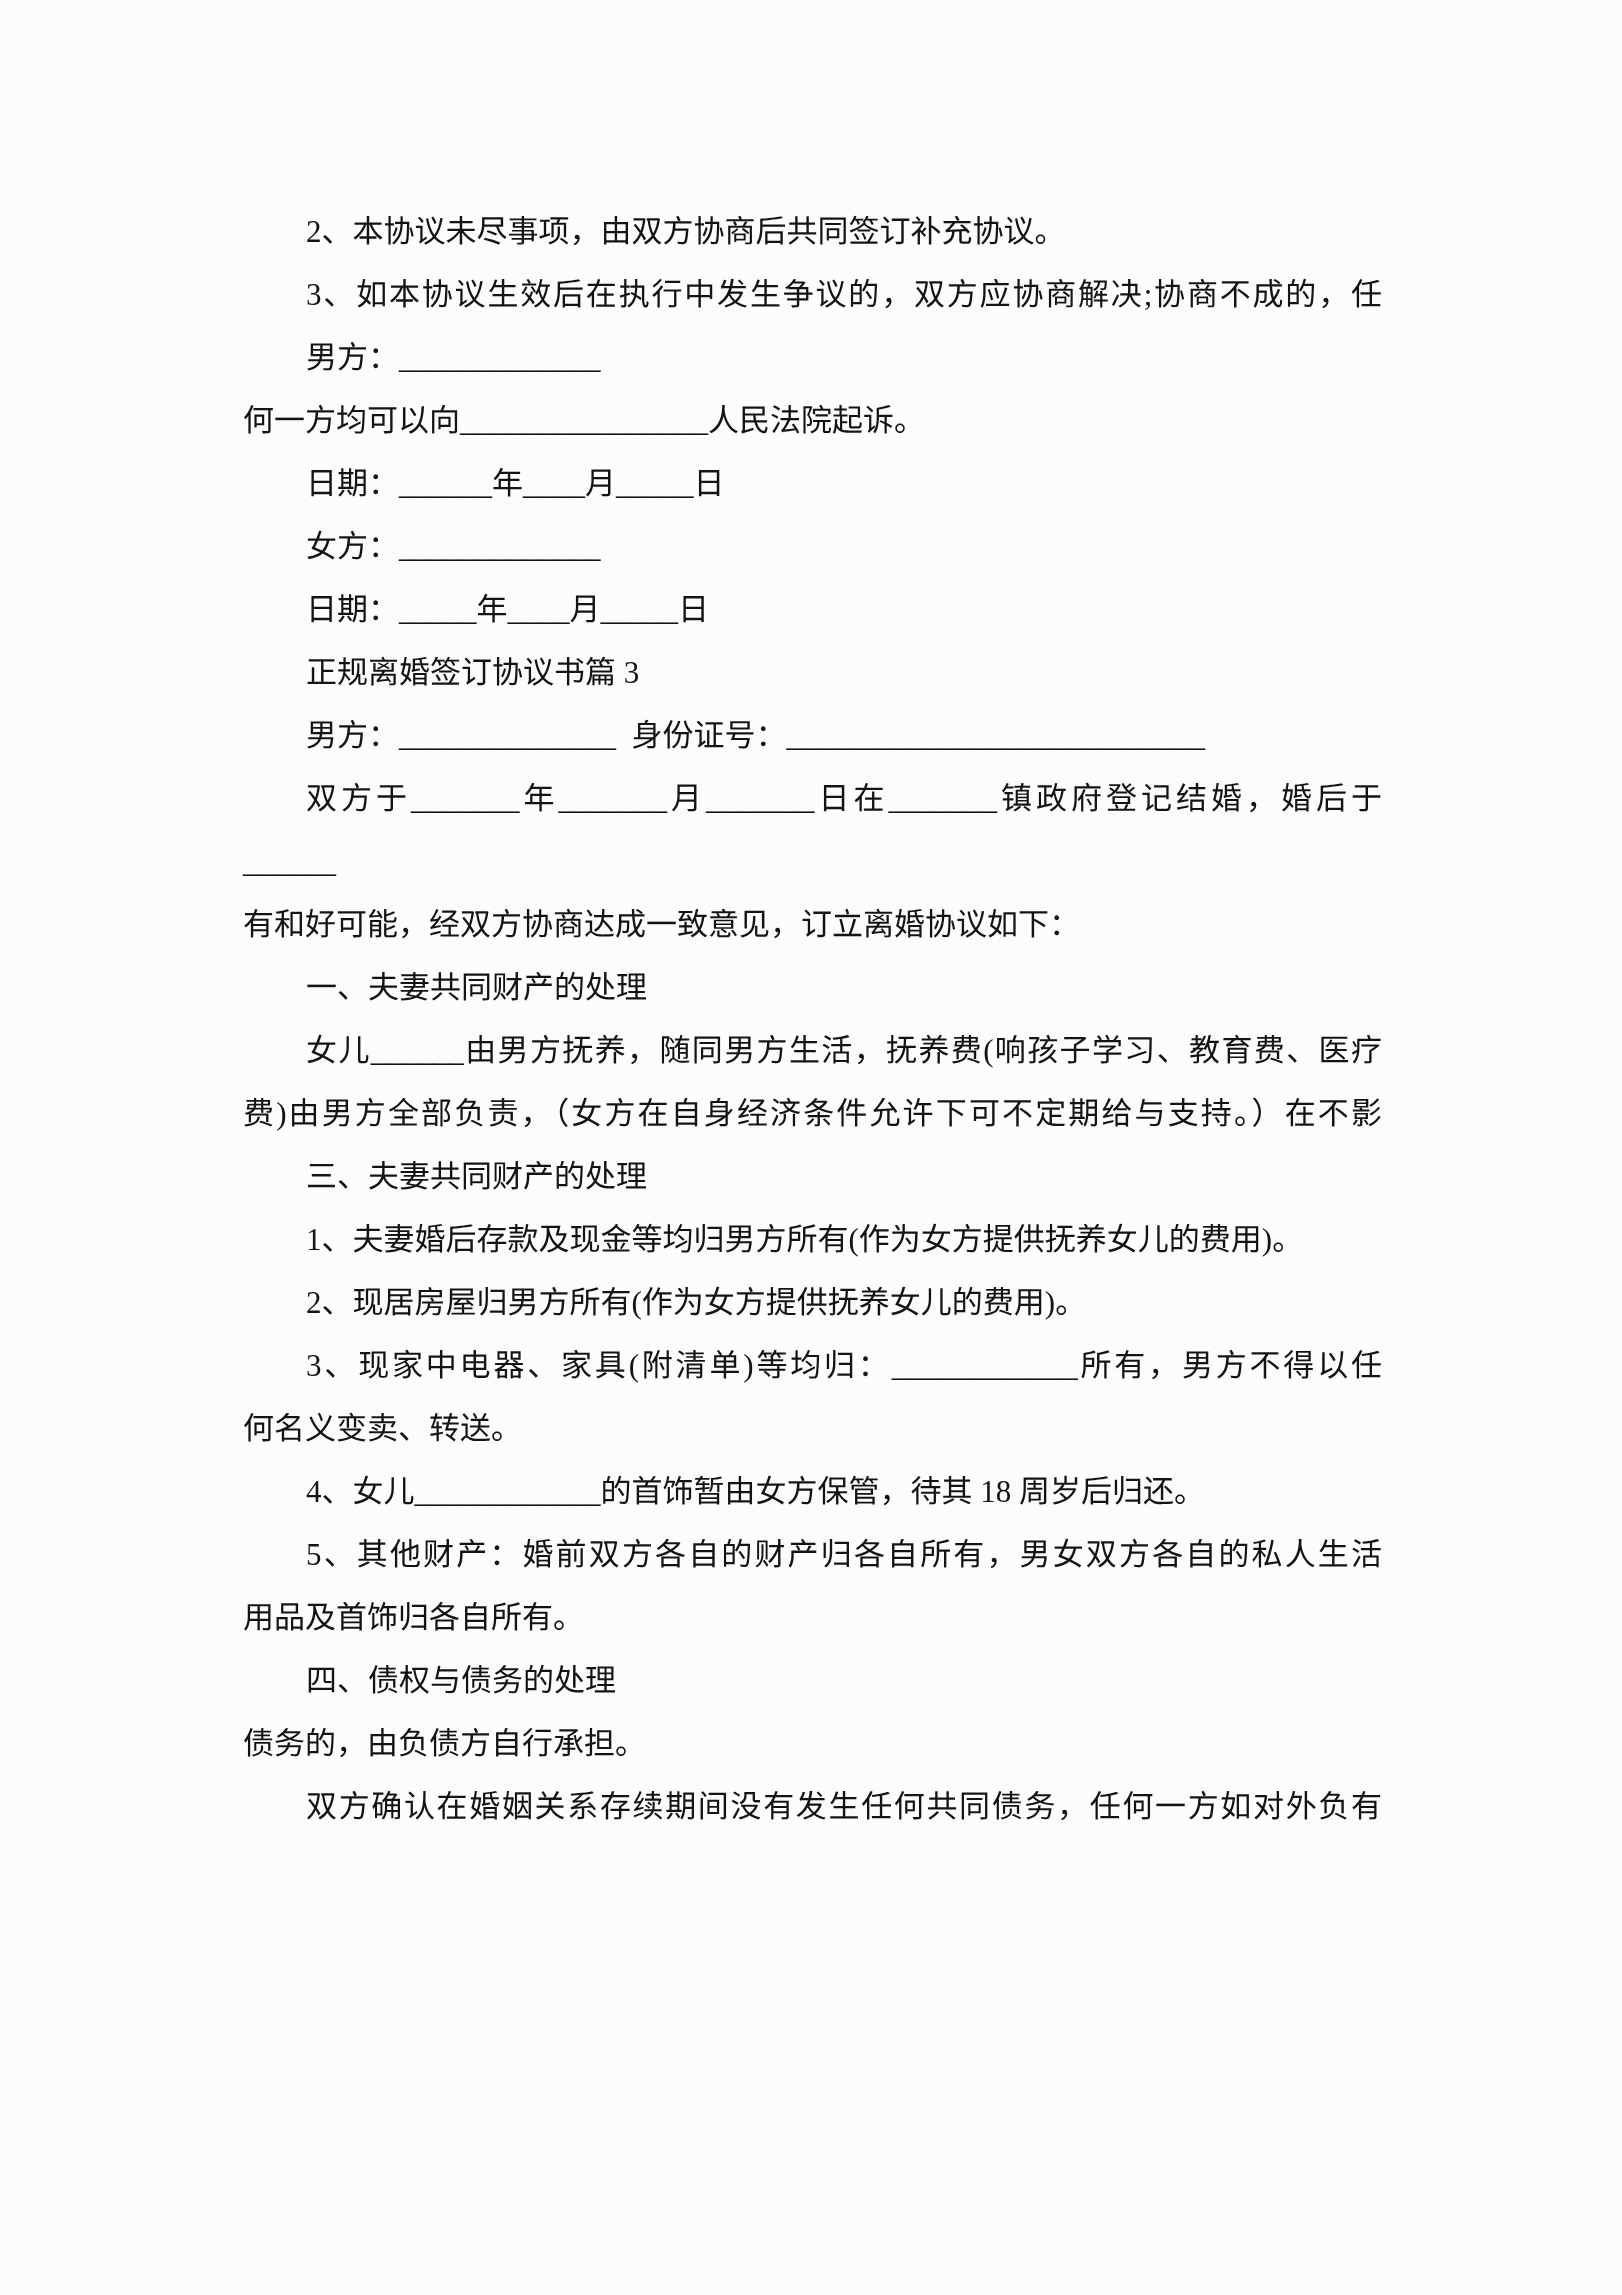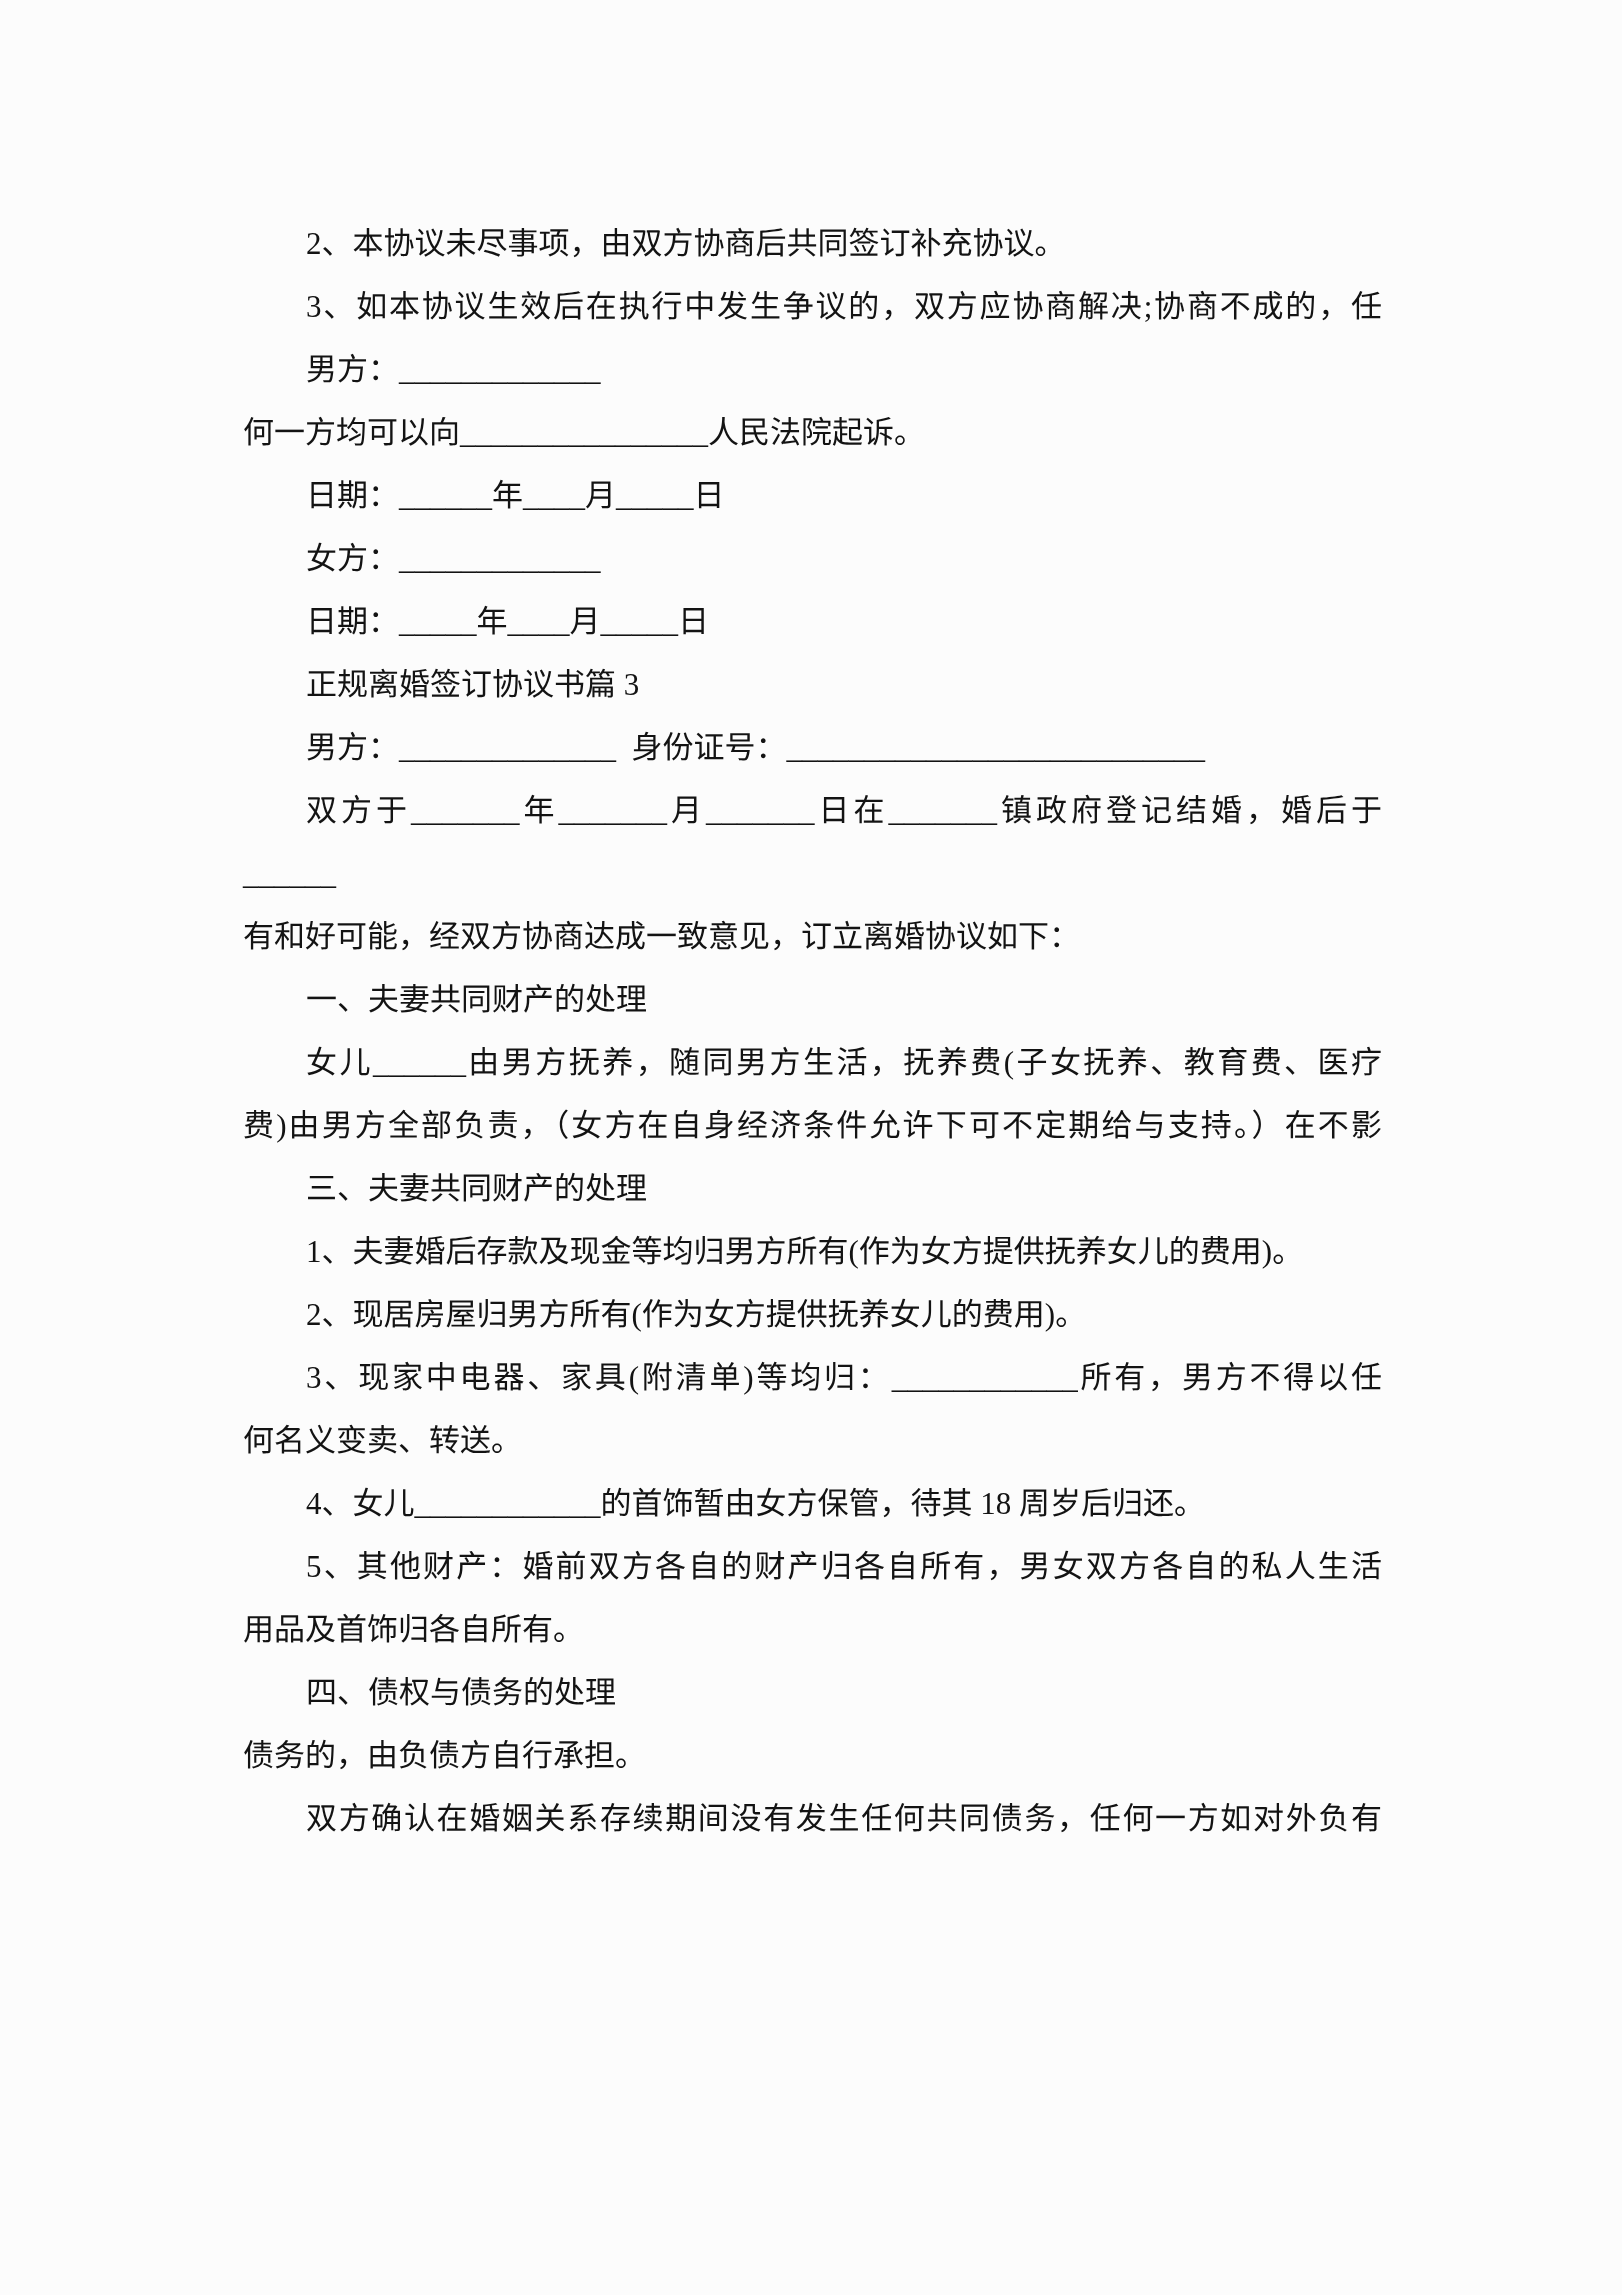--- a/index.html
+++ b/index.html
@@ -14,21 +14,21 @@
     font-family: "Liberation Serif", "DejaVu Serif", serif;
   }
   .page {
     position: relative;
     width: 1623px;
     height: 2295px;
   }
   .doc {
     position: absolute;
     left: 243px;
-    top: 212px;
+    top: 200px;
     width: 1139px;
     font-size: 31px;
     line-height: 63px;
     color: #131313;
     letter-spacing: 0;
   }
   .line {
     white-space: pre-wrap;
     text-align: left;
   }
@@ -51,21 +51,21 @@
       <div class="line indent">男方：_____________</div>
       <div class="line">何一方均可以向________________人民法院起诉。</div>
       <div class="line indent">日期：______年____月_____日</div>
       <div class="line indent">女方：_____________</div>
       <div class="line indent">日期：_____年____月_____日</div>
       <div class="line indent">正规离婚签订协议书篇 3</div>
       <div class="line indent">男方：______________  身份证号：___________________________</div>
       <div class="line indent full">双方于_______年_______月_______日在_______镇政府登记结婚，婚后于______</div>
       <div class="line">有和好可能，经双方协商达成一致意见，订立离婚协议如下：</div>
       <div class="line indent">一、夫妻共同财产的处理</div>
-      <div class="line indent full">女儿______由男方抚养，随同男方生活，抚养费(子女抚养、教育费、医疗</div>
+      <div class="line indent full">女儿______由男方抚养，随同男方生活，抚养费(响孩子学习、教育费、医疗</div>
       <div class="line full">费)由男方全部负责，（女方在自身经济条件允许下可不定期给与支持。）在不影</div>
       <div class="line indent">三、夫妻共同财产的处理</div>
       <div class="line indent">1、夫妻婚后存款及现金等均归男方所有(作为女方提供抚养女儿的费用)。</div>
       <div class="line indent">2、现居房屋归男方所有(作为女方提供抚养女儿的费用)。</div>
       <div class="line indent full">3、现家中电器、家具(附清单)等均归：____________所有，男方不得以任</div>
       <div class="line">何名义变卖、转送。</div>
       <div class="line indent">4、女儿____________的首饰暂由女方保管，待其 18 周岁后归还。</div>
       <div class="line indent full">5、其他财产：婚前双方各自的财产归各自所有，男女双方各自的私人生活</div>
       <div class="line">用品及首饰归各自所有。</div>
       <div class="line indent">四、债权与债务的处理</div>

